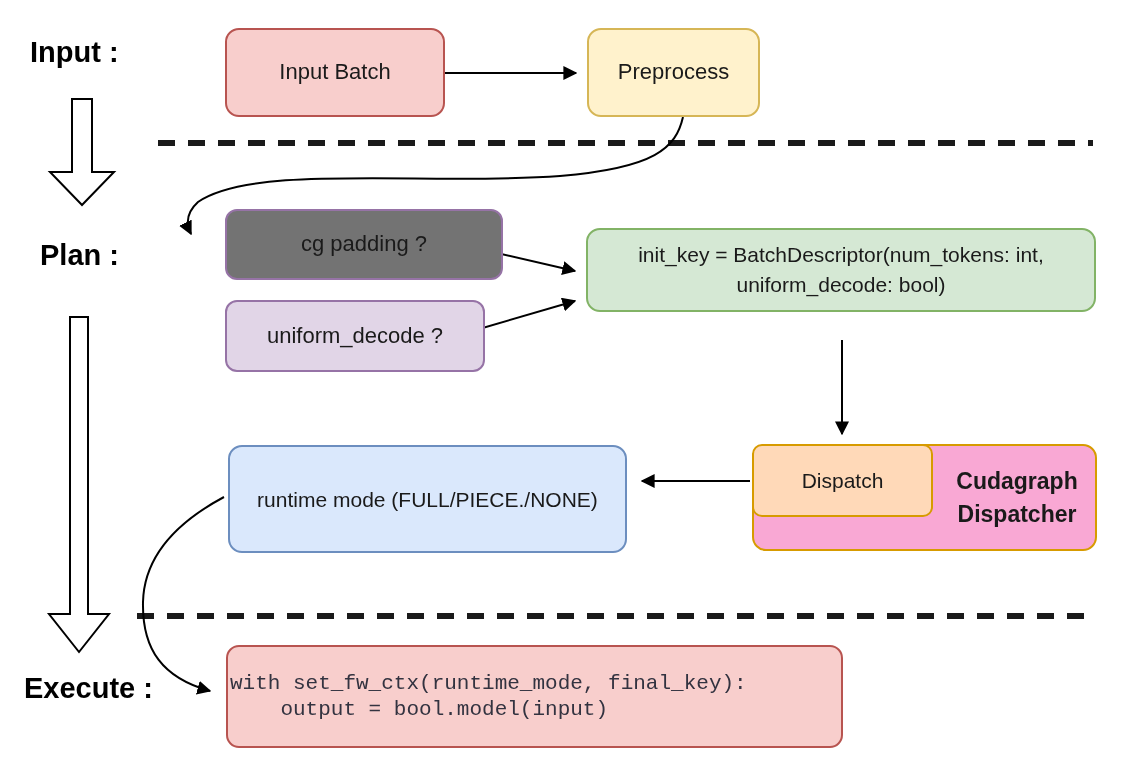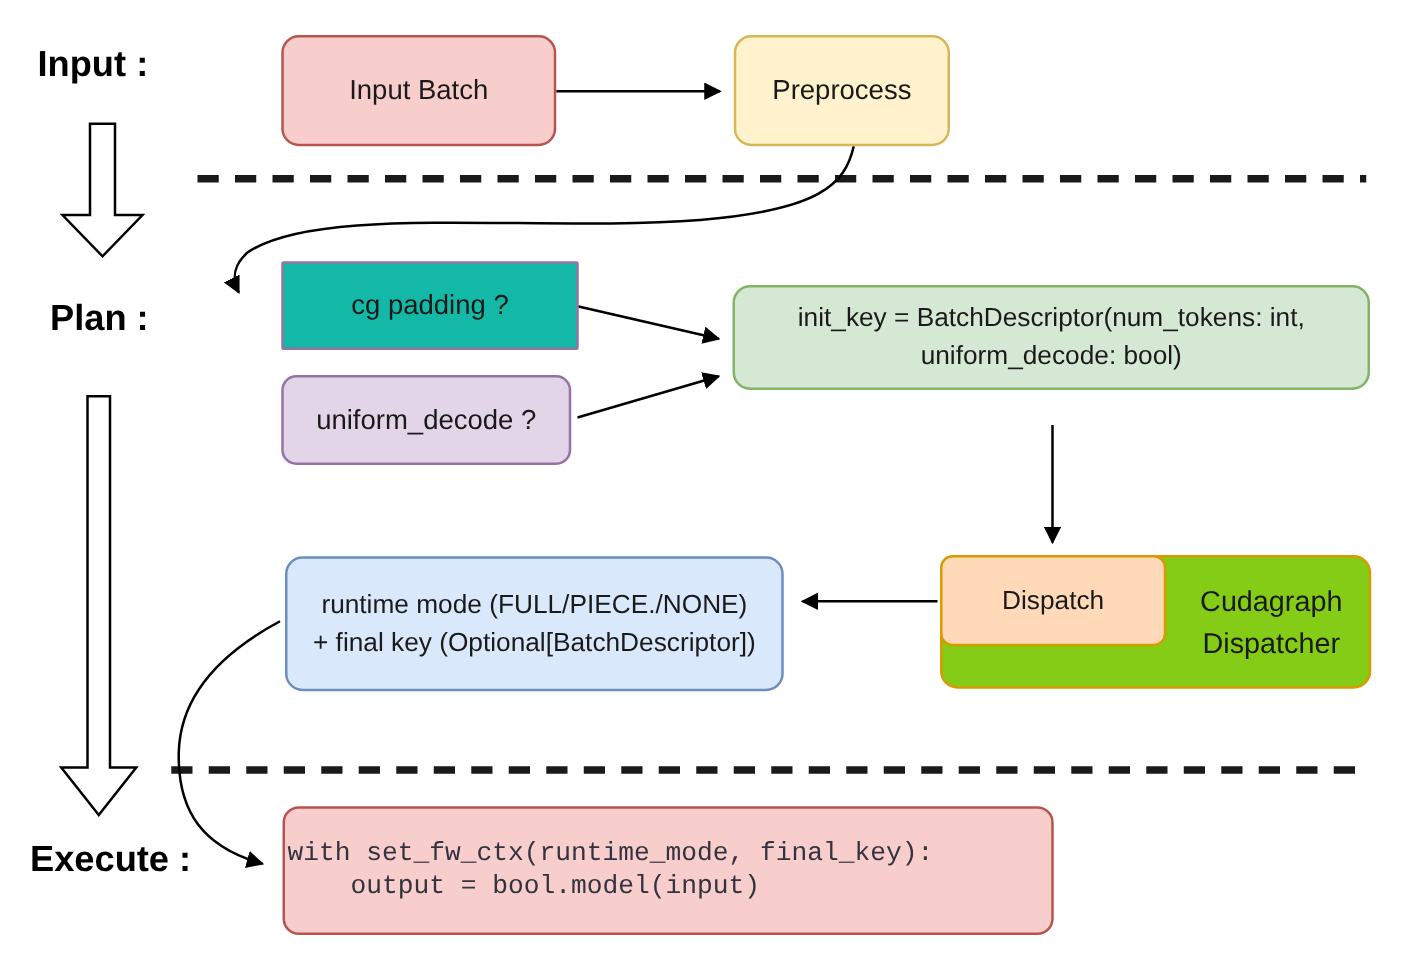--- a/index.html
+++ b/index.html
@@ -26,28 +26,28 @@
     position:absolute;
     font-weight:bold;
     font-size:29px;
     color:#000;
     white-space:nowrap;
   }
   .node-input-batch{left:225px;top:28px;width:220px;height:89px;
     background:#f8cecc;border-color:#b85450;font-size:22px;}
   .node-preprocess{left:587px;top:28px;width:173px;height:89px;
     background:#fff2cc;border-color:#d6b656;font-size:22px;}
-  .node-cg-padding{left:225px;top:209px;width:238px;height:71px;
-    background:#14b8a6;border-color:#9673a6;font-size:22px;border-radius:2px;}
-  .node-uniform-decode{left:225px;top:300px;width:232px;height:72px;
+  .node-cg-padding{left:225px;top:209px;width:278px;height:71px;
+    background:#737373;border-color:#9673a6;font-size:22px;border-radius:12px;}
+  .node-uniform-decode{left:225px;top:300px;width:260px;height:72px;
     background:#e1d5e7;border-color:#9673a6;font-size:22px;border-radius:12px;}
   .node-init-key{left:586px;top:228px;width:510px;height:84px;
     background:#d5e8d4;border-color:#82b366;font-size:21px;line-height:30px;}
   .node-cudagraph{left:752px;top:444px;width:345px;height:107px;
-    background:#84cc16;border-color:#d79b00;font-size:23px;}
+    background:#f9a8d4;border-color:#d79b00;font-size:23px;font-weight:bold;}
   .node-dispatch{left:752px;top:444px;width:181px;height:73px;
     background:#ffd9b8;border-color:#d79b00;font-size:21px;border-radius:10px;align-items:center;}
   .cudagraph-text{
     position:absolute;left:181px;top:0;width:164px;height:100%;
     display:flex;flex-direction:column;align-items:center;justify-content:center;
     line-height:33px;
   }
   .node-runtime{left:228px;top:445px;width:399px;height:108px;
     background:#dae8fc;border-color:#6c8ebf;font-size:21px;line-height:31px;}
   .node-execute{left:226px;top:645px;width:617px;height:103px;
@@ -120,21 +120,20 @@
       <span>Dispatcher</span>
     </div>
   </div>
 
   <div class="node node-dispatch">
     <span>Dispatch</span>
   </div>
 
   <div class="node node-runtime">
     <span>runtime mode (FULL/PIECE./NONE)</span>
-    <span>+ final key (Optional[BatchDescriptor])</span>
   </div>
 
   <div class="node node-execute">
     <span class="code-line">with set_fw_ctx(runtime_mode, final_key):</span>
     <span class="code-line">    output = bool.model(input)</span>
   </div>
 
 </div>
 
 </body></html>

